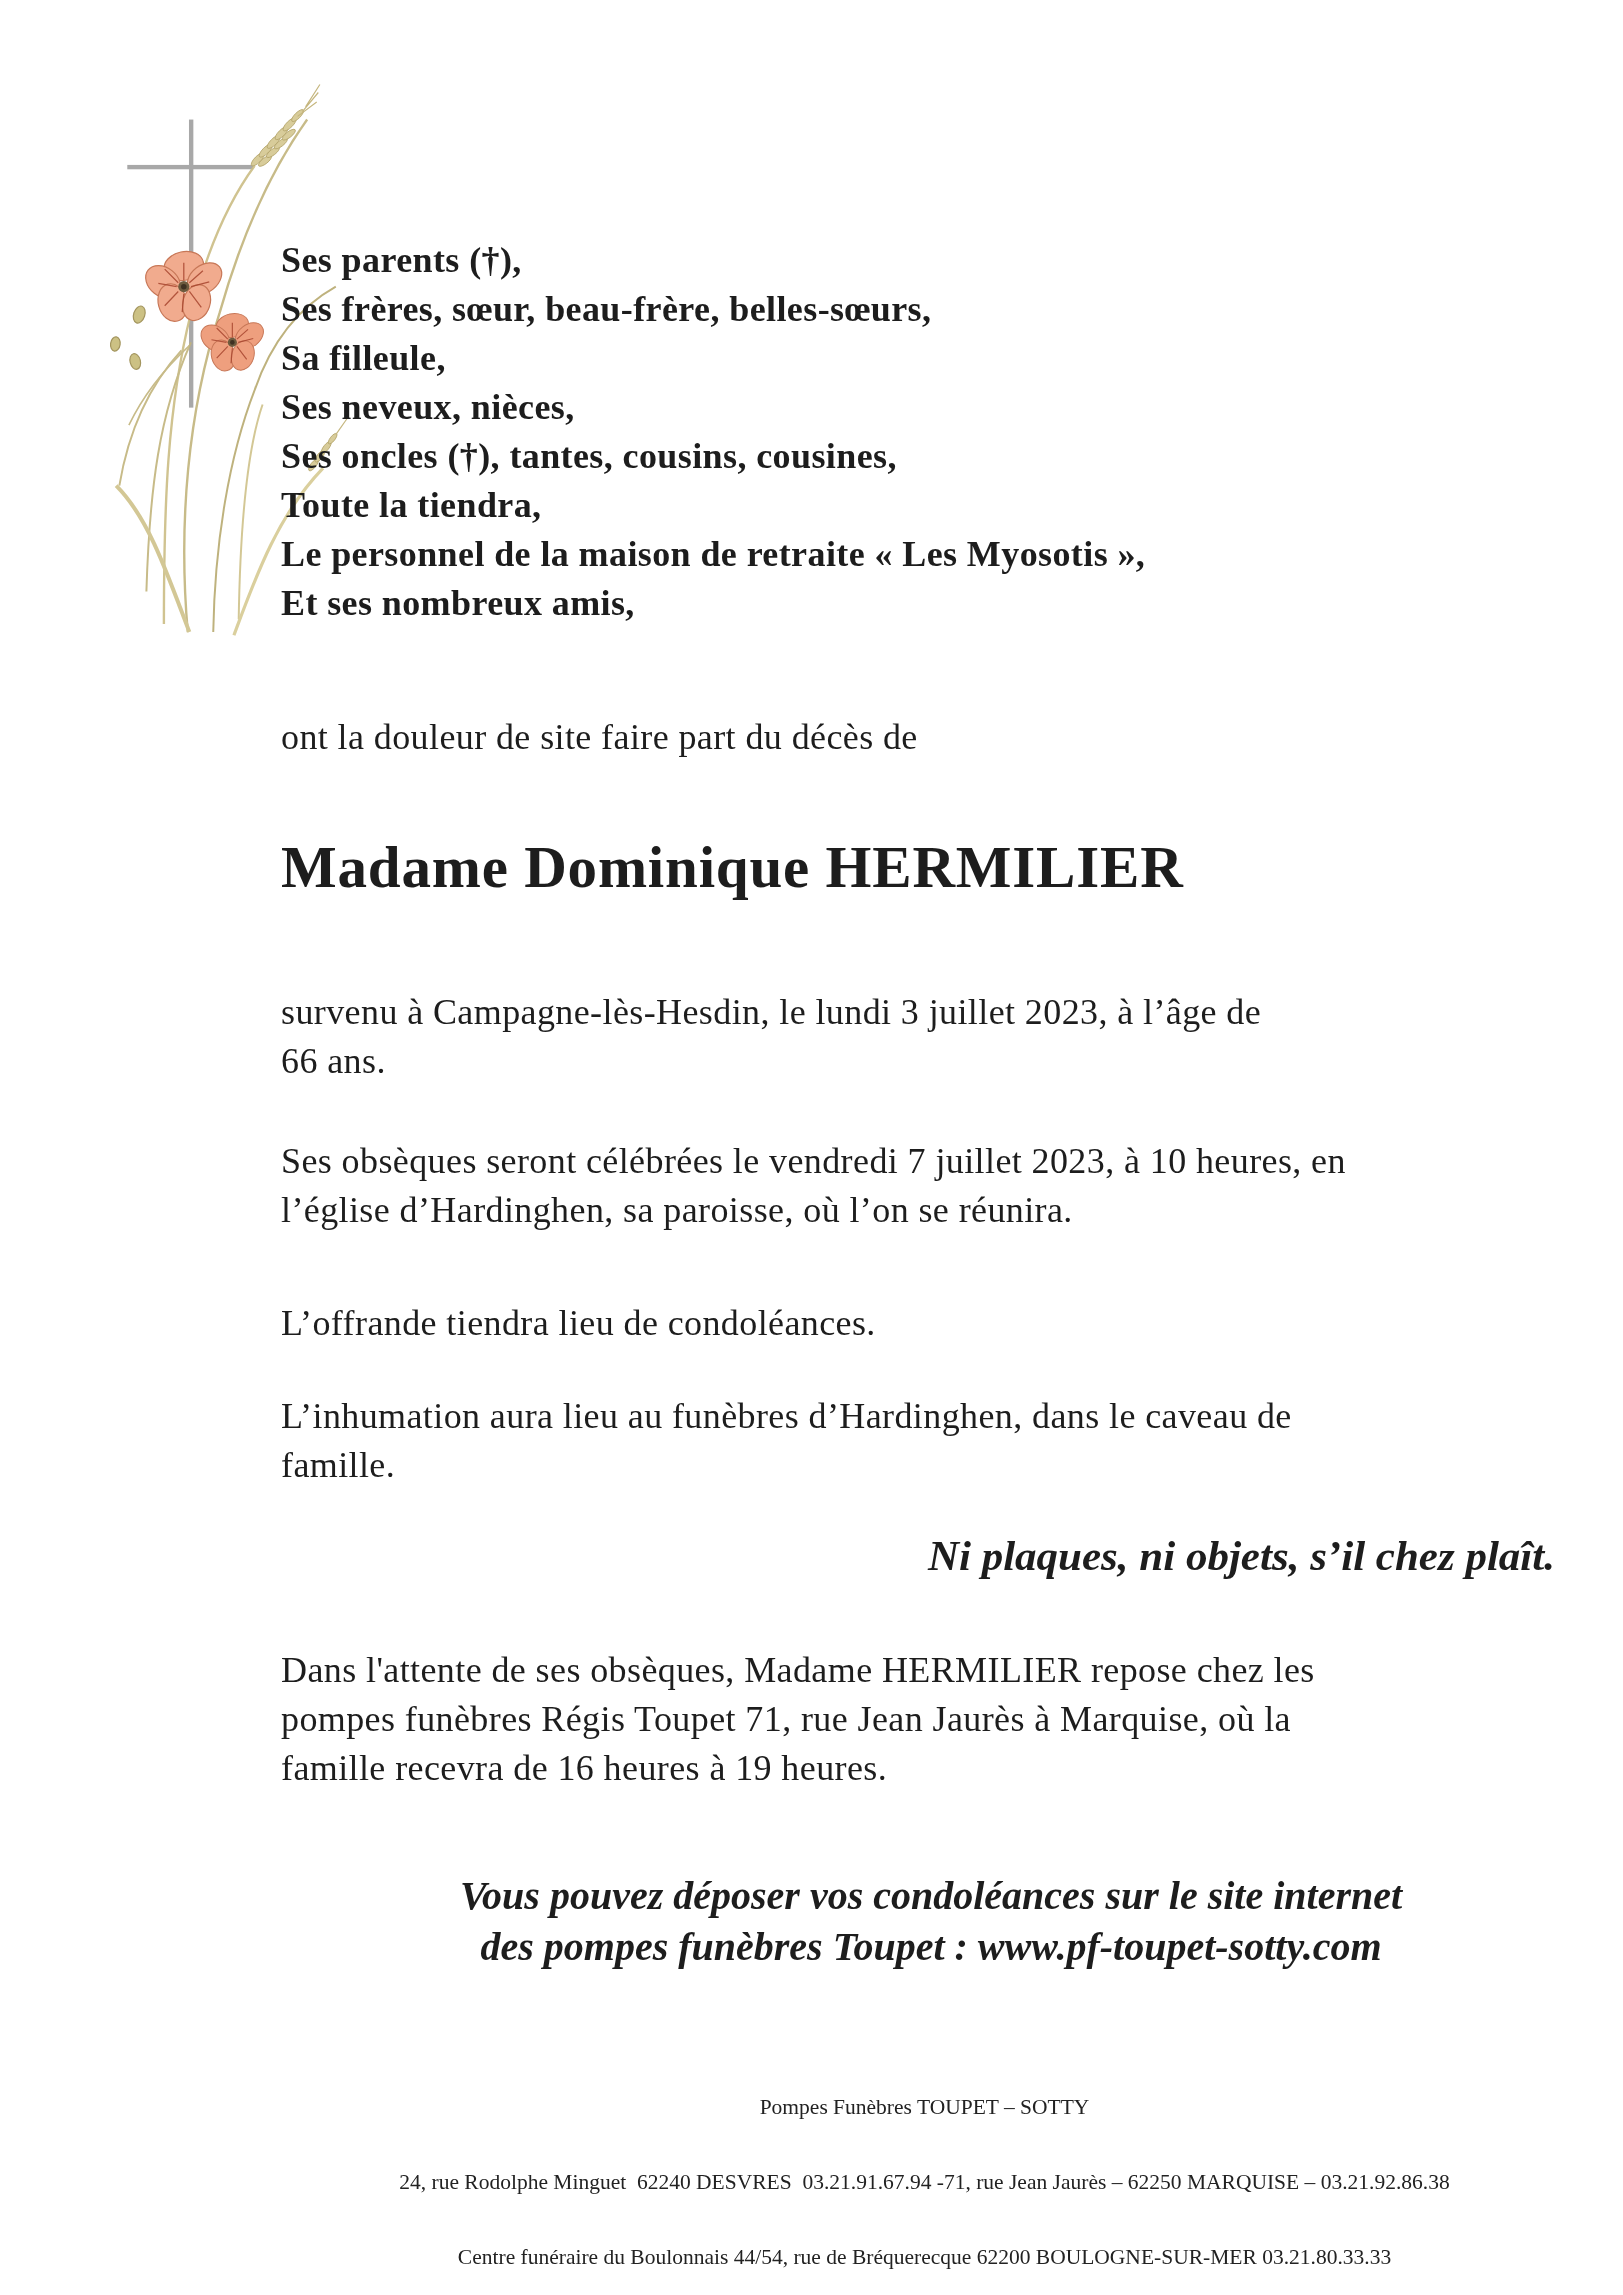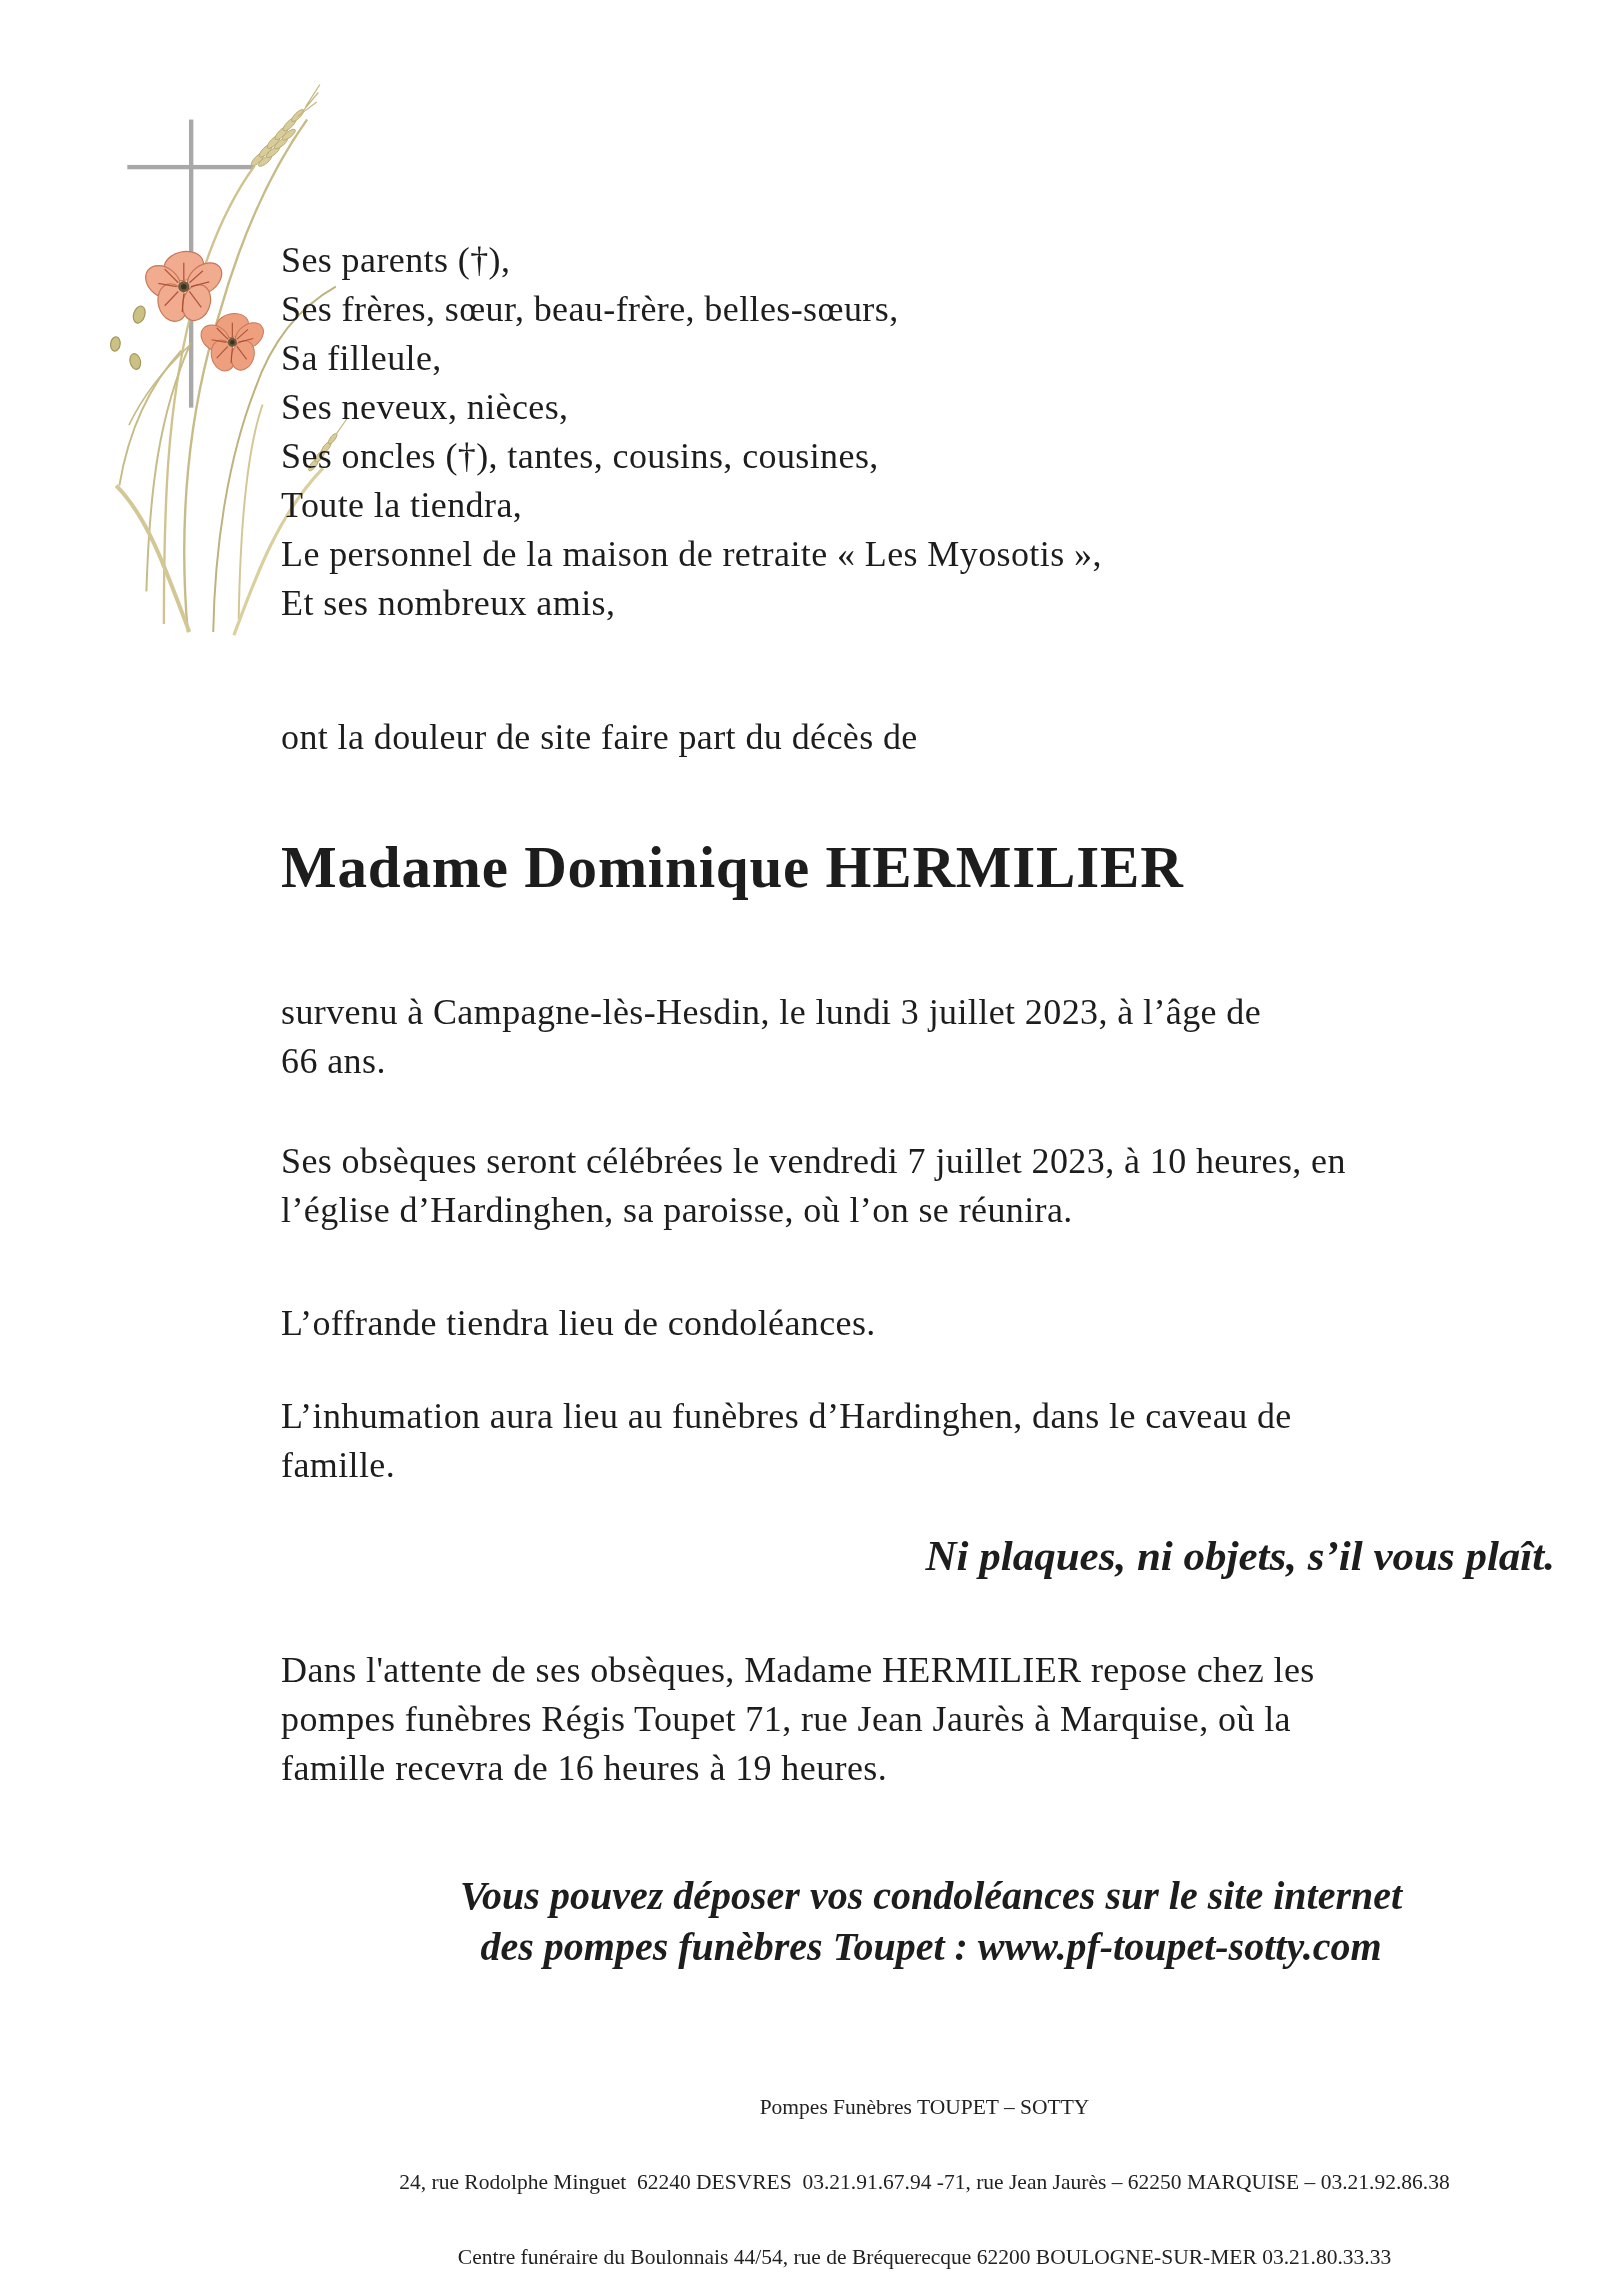--- a/index.html
+++ b/index.html
@@ -17,21 +17,21 @@
     position: absolute; left: 281px;
     font-size: 36px; line-height: 49px;
     letter-spacing: 0.4px;
     white-space: nowrap;
   }
   .title-block {
     position: absolute; left: 281px; top: 831px; width: 1299px;
     font-weight: bold; font-size: 59px; line-height: 73px;
     letter-spacing: 0.8px; white-space: nowrap;
   }
-  .family   { top: 236px; }
+  .family   { top: 236px; font-weight: bold; }
   .intro    { top: 713px; }
   .death    { top: 988px; }
   .funeral  { top: 1137px; }
   .offering { top: 1299px; }
   .burial   { top: 1392px; }
   .request-block {
     position: absolute; left: 281px; top: 1530px; width: 1274px;
     text-align: right;
     font-style: italic; font-weight: bold;
     font-size: 43px; line-height: 51px; white-space: nowrap;
@@ -159,21 +159,21 @@
     <div>l’église d’Hardinghen, sa paroisse, où l’on se réunira.</div>
   </div>
 
   <div class="block offering">L’offrande tiendra lieu de condoléances.</div>
 
   <div class="block burial">
     <div>L’inhumation aura lieu au funèbres d’Hardinghen, dans le caveau de</div>
     <div>famille.</div>
   </div>
 
-  <div class="request-block">Ni plaques, ni objets, s’il vous plaît.</div>
+  <div class="request-block">Ni plaques, ni objets, s’il chez plaît.</div>
 
   <div class="block repose">
     <div>Dans l'attente de ses obsèques, Madame HERMILIER repose chez les</div>
     <div>pompes funèbres Régis Toupet 71, rue Jean Jaurès à Marquise, où la</div>
     <div>famille recevra de 16 heures à 19 heures.</div>
   </div>
 
   <div class="condolences-block">
     <div>Vous pouvez déposer vos condoléances sur le site internet</div>
     <div>des pompes funèbres Toupet : www.pf-toupet-sotty.com</div>

